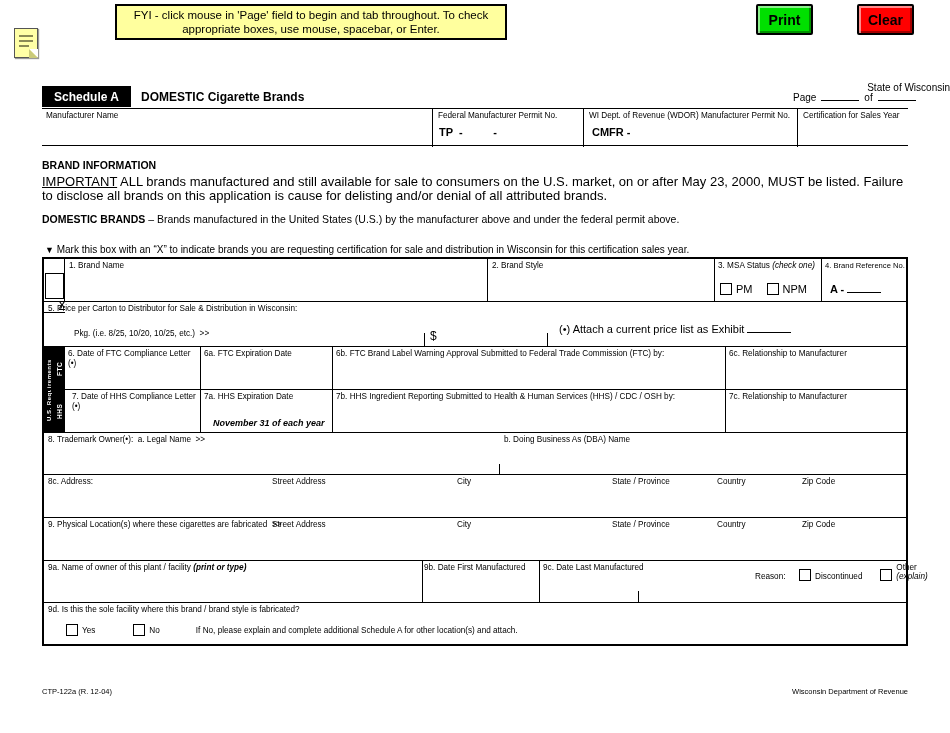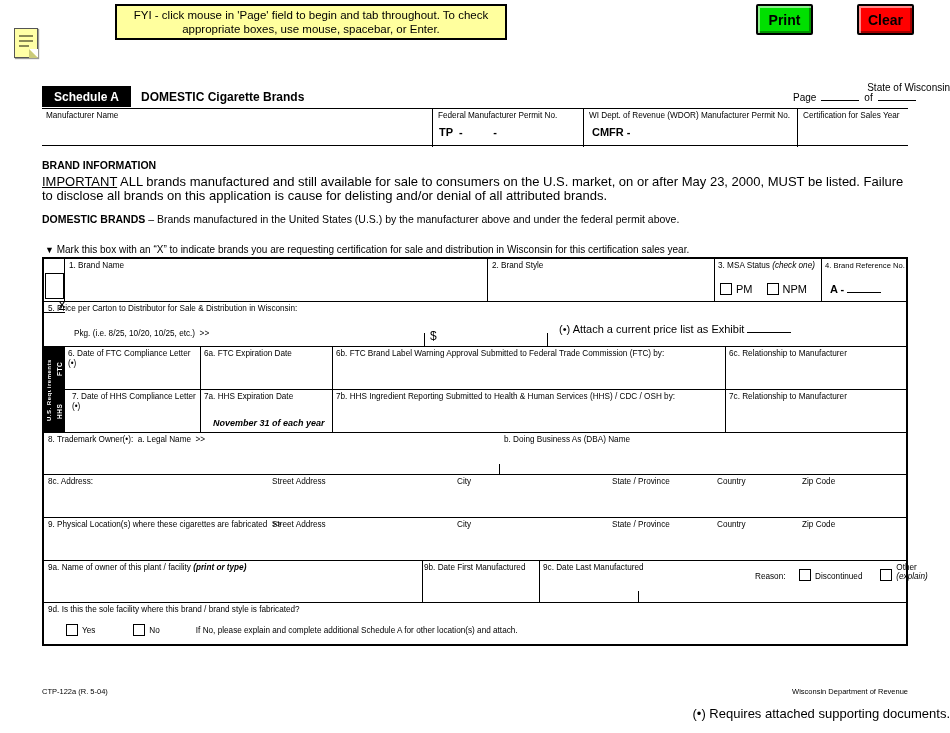--- a/index.html
+++ b/index.html
@@ -239,21 +239,16 @@
         <span>Yes</span>
         <span style="width:30px;"></span>
         <span class="cbx"></span>
         <span>No</span>
         <span style="width:28px;"></span>
         <span>If No, please explain and complete additional Schedule A for other location(s) and attach.</span>
       </div>
     </div>
   </div>
 
-  <div class="abs center" style="left:0;top:665px;width:950px;font-size:13px;">
-    <span>(•)</span>
-    <span>  </span>
-    <span>Requires attached supporting documents.</span>
-  </div>
-  <div class="abs" style="left:42px;top:687px;font-size:7.5px;">CTP-122a (R. 5-04)</div>
+  <div class="abs" style="left:42px;top:687px;font-size:7.5px;">CTP-122a (R. 12-04)</div>
   <div class="abs" style="left:608px;top:687px;width:300px;text-align:right;font-size:7.5px;">Wisconsin Department of Revenue</div>
 
 </div>
 
 </body></html>

